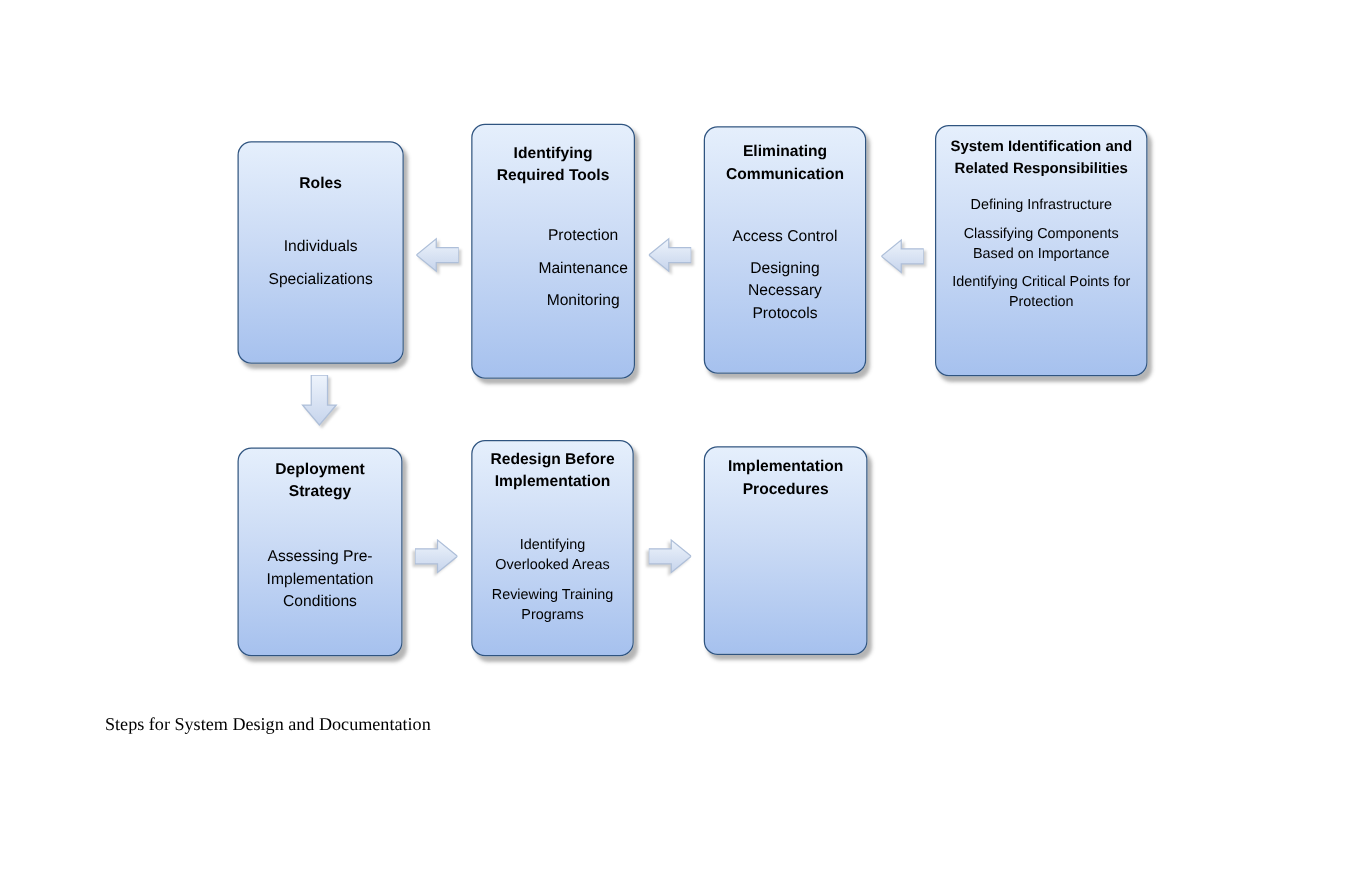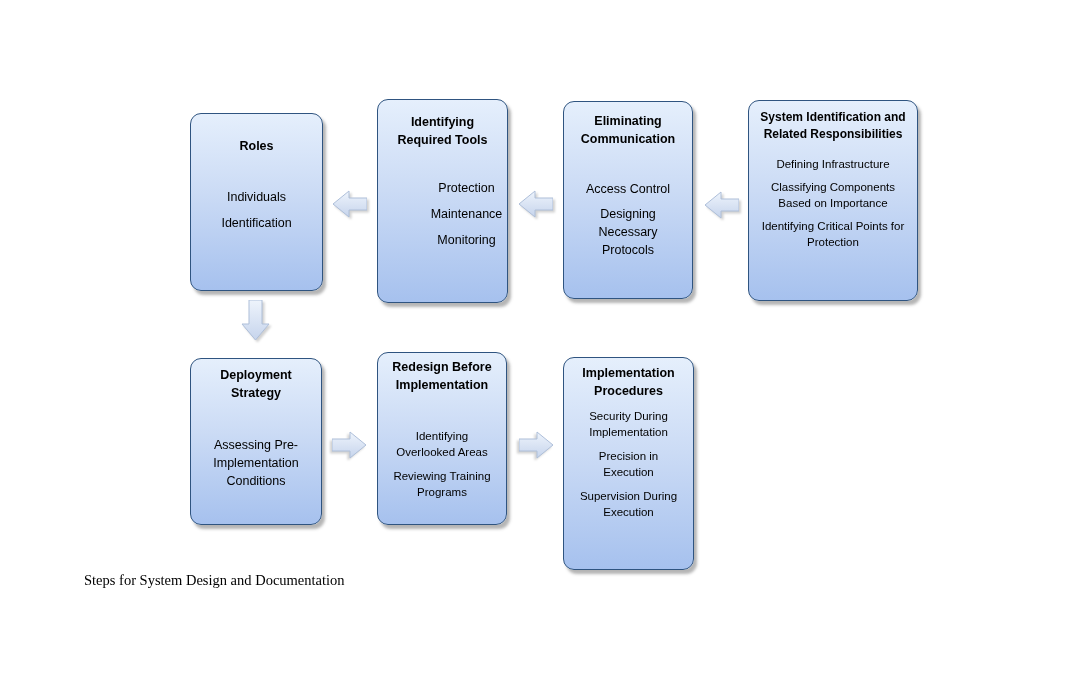--- a/index.html
+++ b/index.html
@@ -63,21 +63,21 @@
 
   #box-deploy   { left:190px; top:358px; width:132px; height:167px; }
   #box-deploy .box-title { margin-top: 8px; }
   #box-deploy .box-items { margin-top: 34px; gap: 8px; align-items: flex-end; }
 
   #box-redesign { left:377px; top:352px; width:130px; height:173px; }
   #box-redesign .box-title { margin-top: 6px; }
   #box-redesign .box-items { margin-top: 34px; gap: 8px; }
   #box-redesign .box-item  { font-size: 11.5px; line-height: 1.4; }
 
-  #box-impl     { left:563px; top:357px; width:131px; height:213px; }
+  #box-impl     { left:563px; top:357px; width:131px; height:167px; }
   #box-impl .box-title { margin-top: 7px; }
   #box-impl .box-items { margin-top: 8px; gap: 8px; }
   #box-impl .box-item  { font-size: 11.5px; line-height: 1.4; }
 
   
   .arrow { position: absolute; }
   .arrow svg { display: block; filter: drop-shadow(2px 2px 1px rgba(0,0,0,0.18)); }
   .arrow svg polygon { fill: url(#arrowGrad); stroke: #aebfd9; stroke-width: 1; }
   .arrow-flip svg { transform: scaleX(-1); }
 
@@ -109,21 +109,21 @@
     </linearGradient>
   </defs>
 </svg>
 
 <div class="canvas">
 
   <div class="box" id="box-roles">
     <div class="box-title">Roles</div>
     <div class="box-items">
       <div class="box-item">Individuals</div>
-      <div class="box-item">Identification</div>
+      <div class="box-item">Specializations</div>
     </div>
   </div>
 
   <div class="box" id="box-tools">
     <div class="box-title">Identifying Required Tools</div>
     <div class="box-items">
       <div class="box-item">Protection</div>
       <div class="box-item">Maintenance</div>
       <div class="box-item">Monitoring</div>
     </div>
@@ -156,25 +156,20 @@
   <div class="box" id="box-redesign">
     <div class="box-title">Redesign Before Implementation</div>
     <div class="box-items">
       <div class="box-item">Identifying Overlooked Areas</div>
       <div class="box-item">Reviewing Training Programs</div>
     </div>
   </div>
 
   <div class="box" id="box-impl">
     <div class="box-title">Implementation Procedures</div>
-    <div class="box-items">
-      <div class="box-item">Security During Implementation</div>
-      <div class="box-item">Precision in Execution</div>
-      <div class="box-item">Supervision During Execution</div>
-    </div>
   </div>
 
   <div class="arrow" id="arrow-top-1">
     <svg width="34" height="32" viewBox="0 0 34 32">
         <polygon points="0,16 16,3 16,10 34,10 34,22 16,22 16,29"></polygon>
       </svg>
   </div>
   <div class="arrow" id="arrow-top-2">
     <svg width="34" height="32" viewBox="0 0 34 32">
         <polygon points="0,16 16,3 16,10 34,10 34,22 16,22 16,29"></polygon>

